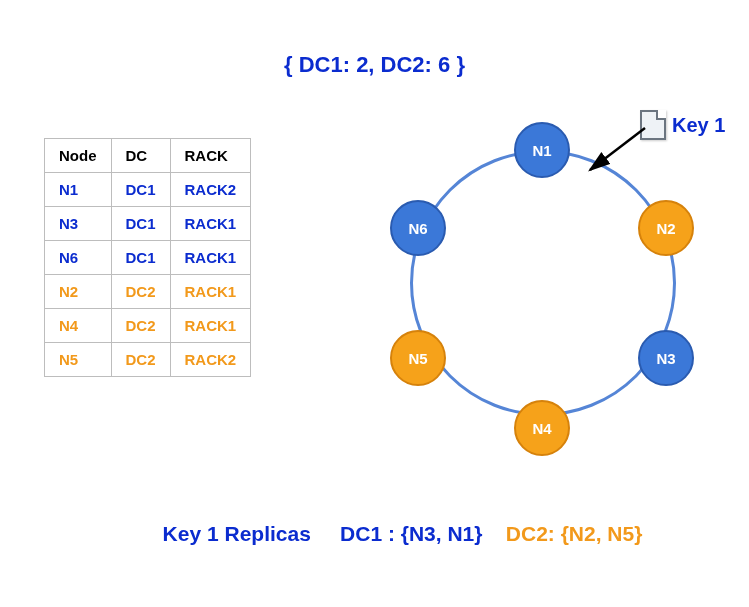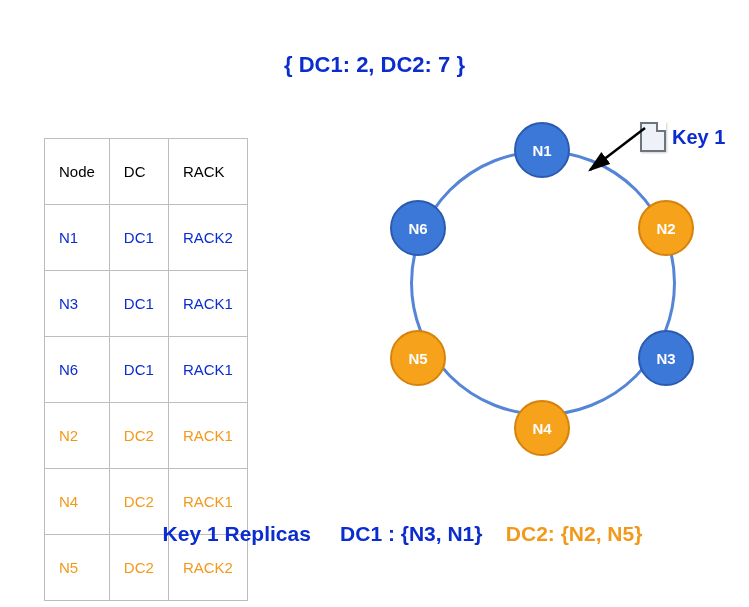--- a/index.html
+++ b/index.html
@@ -26,23 +26,23 @@
     position: absolute;
     top: 138px;
     left: 44px;
   }
   table.nodes {
     border-collapse: collapse;
     font-size: 15px;
   }
   table.nodes th, table.nodes td {
     border: 1px solid #bdbdbd;
-    padding: 24px 14px;
+    padding: 8px 14px;
     text-align: left;
-    font-weight: normal;
+    font-weight: bold;
   }
   table.nodes th {
     color: #000000;
     background: #ffffff;
   }
   tr.dc1 td { color: #0b2ccf; }
   tr.dc2 td { color: #f2991b; }
   .ring-wrap {
     position: absolute;
     top: 100px;
@@ -75,21 +75,20 @@
   }
   .node.blue { background: #3b78d8; border-color:#2a5bb0; }
   .node.orange { background: #f6a21a; border-color:#d6820b; }
   .key-box {
     position: absolute;
     top: 10px;
     left: 270px;
     display: flex;
     align-items: center;
     gap: 6px;
-    margin-top: 12px;
   }
   .doc-icon {
     position: relative;
     width: 22px;
     height: 26px;
     background:#eef2f6;
     border:2px solid #6b7580;
     box-shadow:1px 1px 2px rgba(0,0,0,0.2);
   }
   .doc-icon::after {
@@ -133,21 +132,21 @@
     padding-left: 28px;
   }
   .replicas .blue { color:#0b2ccf; }
   .replicas .orange { color:#f2991b; }
 </style>
 </head>
 <body>
 
 <div class="title">
   <br>
-  <span>{ DC1: 2, DC2: 7 }</span>
+  <span>{ DC1: 2, DC2: 6 }</span>
 </div>
 
 <div class="table-wrap">
   <table class="nodes">
     <thead>
       <tr>
         <th>Node</th>
         <th>DC</th>
         <th>RACK</th>
       </tr>

